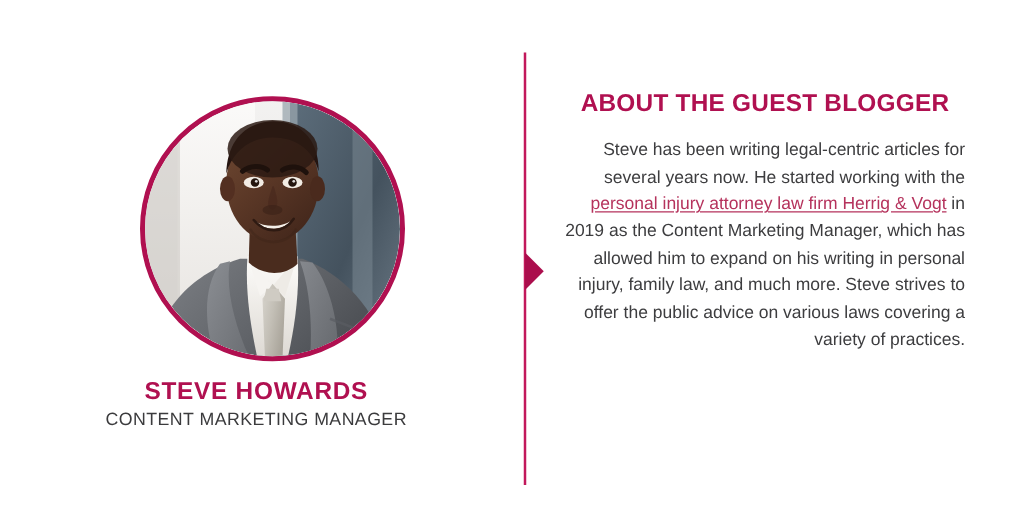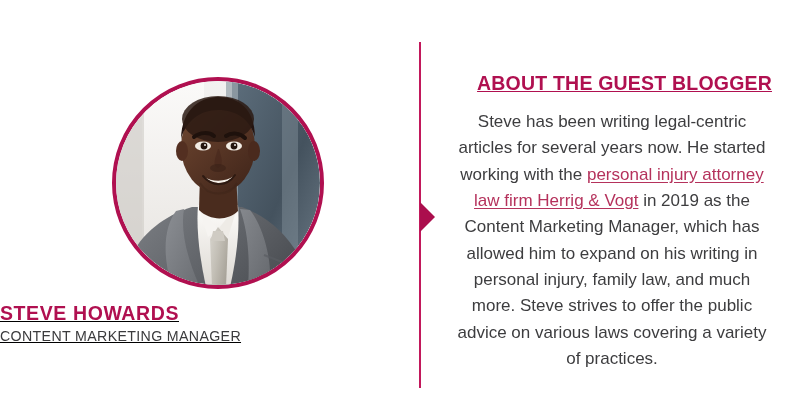--- a/index.html
+++ b/index.html
@@ -53,21 +53,21 @@
     width: 208px;
     height: 208px;
     display: block;
   }
 
   .identity {
     position: absolute;
     left: 0;
     top: 303px;
     width: 410px;
-    text-decoration: underline;
+    text-align: center;
   }
   .identity .name {
     font-size: 19.5px;
     font-weight: bold;
     letter-spacing: 0.6px;
     color: #b01050;
     line-height: 1.08;
     margin: 0;
   }
   .identity .role,
@@ -107,30 +107,29 @@
     left: 452px;
     top: 72px;
     width: 320px;
   }
   .about-heading {
     font-size: 19.5px;
     font-weight: bold;
     color: #b01050;
     letter-spacing: 0.2px;
     margin: 0 0 14px 0;
-    text-align: right;
+    text-align: center;
     white-space: nowrap;
-    text-decoration: underline;
   }
   .about-body {
-    font-size: 17px;
+    font-size: 14px;
     line-height: 1.55;
     color: #3d3d3f;
     margin: 0;
-    text-align: center;
+    text-align: right;
   }
   .about-body .bio-link {
     color: #b5325c;
     text-decoration: underline;
     text-underline-offset: 2px;
   }
 </style>
 </head>
 <body>
 

